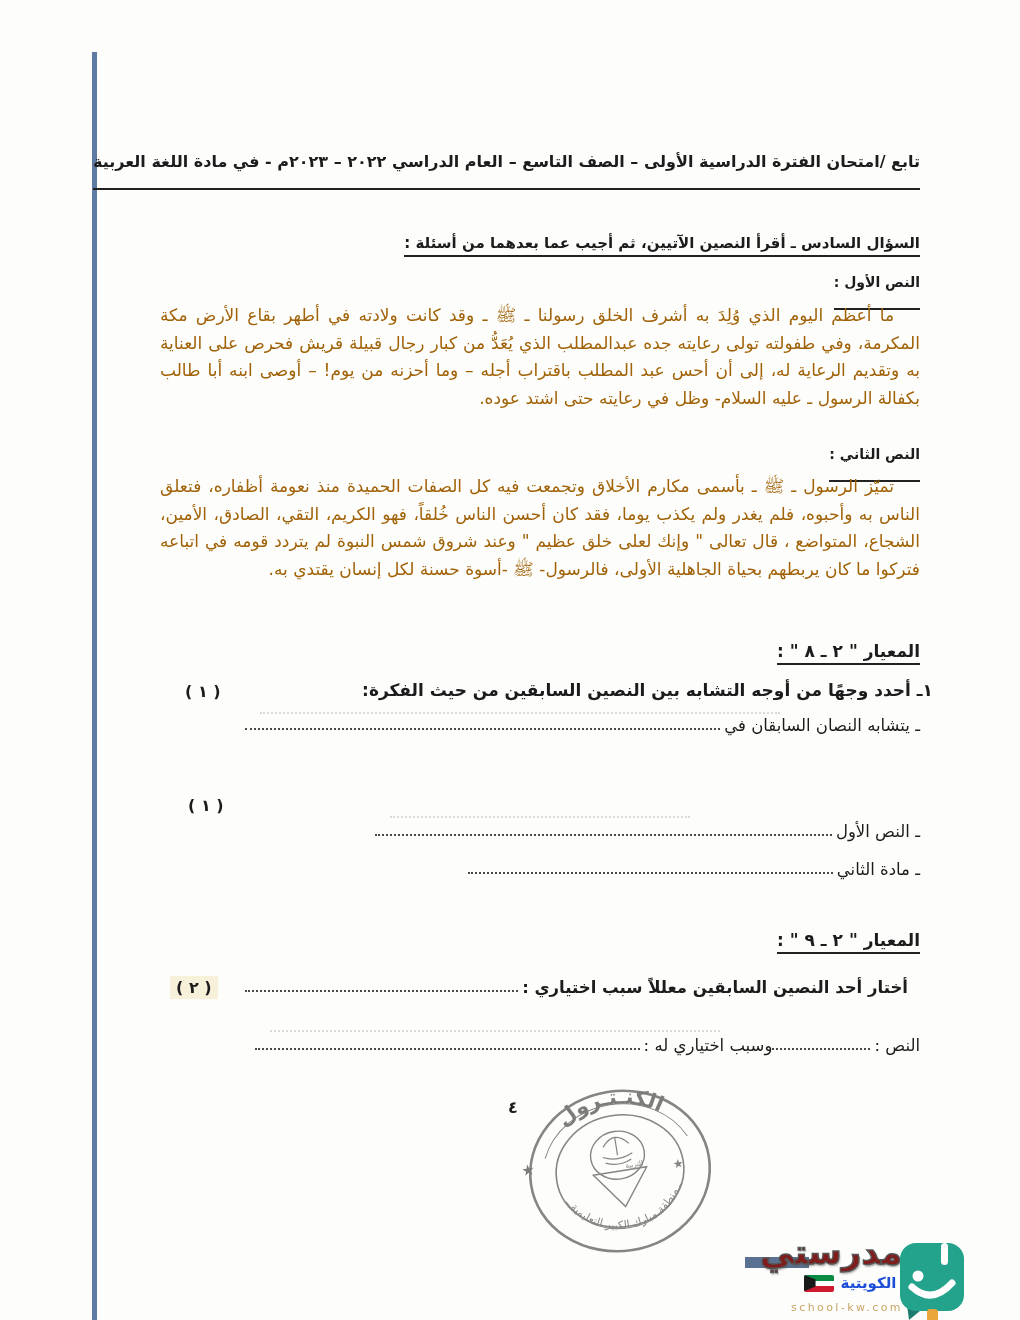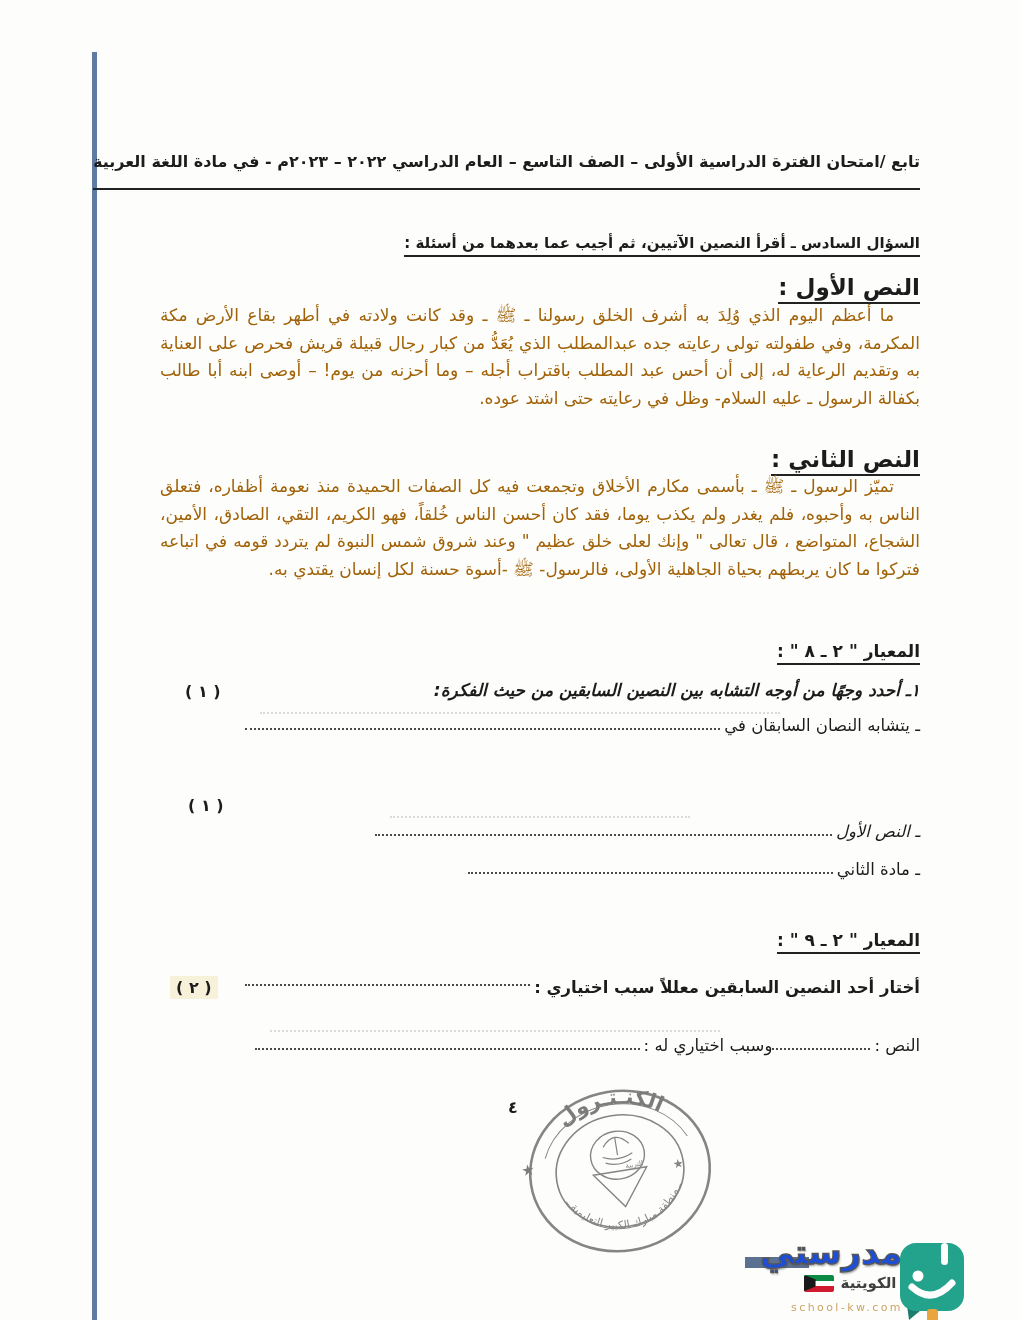--- a/index.html
+++ b/index.html
@@ -14,79 +14,79 @@
   .hdr {
     position:absolute; top:152px; right:100px; white-space:nowrap;
     font-size:16px; font-weight:bold;
     border-bottom:2px solid #222; padding-bottom:17px;
   }
   .q-title {
     position:absolute; top:234px; right:100px; white-space:nowrap;
     font-size:15px; font-weight:bold; border-bottom:2px solid #222; padding-bottom:3px;
   }
   .sec-head {
-    position:absolute; right:100px; font-size:23px; font-weight:bold;
-    border-bottom:2px solid #222; padding-bottom:2px;
+    position:absolute; right:100px; font-size:14px; font-weight:bold;
+    border-bottom:2px solid #222; padding-bottom:18px;
   }
   .sec1-head { top:274px; }
   .sec2-head { top:446px; }
   .para {
     position:absolute; right:100px; left:160px; font-size:17px; line-height:27.5px;
     text-align:justify; text-indent:26px; color:#a16207;
   }
   .para1 { top:302px; }
   .para2 { top:473px; }
 
   .std-head {
     position:absolute; right:100px; font-size:17px; font-weight:bold;
     border-bottom:2px solid #222; padding-bottom:2px;
   }
   .std1 { top:641px; }
   .std2 { top:930px; }
 
-  .q-line { position:absolute; right:100px; font-size:17px; font-weight:bold; white-space:nowrap;font-style:italic; }
+  .q-line { position:absolute; right:87px; font-size:17px; font-weight:bold; white-space:nowrap; }
   .q1 { top:680px; }
   .q2 { top:786px; }
 
   .marks { position:absolute; font-size:16px; font-weight:bold; white-space:nowrap; }
   .marks1 { top:682px; left:185px; }
   .marks2 { top:796px; left:188px; }
   .marks3 { top:976px; left:170px; background:#f8f1da; padding:2px 6px; }
 
   .ans-line { position:absolute; display:flex; align-items:flex-end; font-size:16.5px; }
   .ans-line .lbl { white-space:nowrap; padding-left:4px; }
   .ans-line .dots { flex:1 1 auto; border-bottom:2px dotted #4a4a4a; margin-bottom:5px; }
   .dots-fixed { flex:0 0 auto; border-bottom:2px dotted #4a4a4a; margin-bottom:5px; }
   .ans1  { top:716px; right:100px; left:245px; }
-  .ans2a { top:822px; right:100px; left:375px;font-style:italic; }
+  .ans2a { top:822px; right:100px; left:375px; }
   .ans2b { top:860px; right:100px; left:468px; }
-  .ans3  { top:978px; right:100px; left:245px; font-weight:bold;align-items:center; }
+  .ans3  { top:978px; right:112px; left:245px; font-weight:bold; }
   .ans4  { top:1036px; right:100px; left:255px; }
 
   .artifact { position:absolute; border-top:2px dotted #9b9b9b; opacity:.35; }
   .a1 { top:712px; right:240px; left:260px; }
   .a2 { top:816px; right:330px; left:390px; }
   .a3 { top:1030px; right:300px; left:270px; }
 
   .page-num { position:absolute; top:1098px; left:508px; font-size:16px; font-weight:bold; }
 
   .stamp { position:absolute; left:518px; top:1080px; }
 
   .logo-bar { position:absolute; left:745px; top:1257px; width:64px; height:11px; background:#5b7191; }
   .logo-title {
     position:absolute; left:796px; top:1232px; width:106px; text-align:center;
-    font-size:34px; font-weight:bold; color:#1d4ed8; direction:rtl;
+    font-size:34px; font-weight:bold; color:#7f1d1d; direction:rtl;
     -webkit-text-stroke:1.3px #565656;
     text-shadow:1px 2px 2px rgba(90,90,90,.55);
   }
   .logo-sub {
     position:absolute; left:800px; top:1274px; width:100px;
     display:flex; direction:rtl; align-items:center; justify-content:center; gap:7px;
   }
-  .logo-sub .txt { color:#404040; font-size:15px; font-weight:bold; }
+  .logo-sub .txt { color:#1d4ed8; font-size:15px; font-weight:bold; }
   .flag { position:relative; width:30px; height:17px; overflow:hidden; border-radius:2px; flex:0 0 auto;
     background:linear-gradient(to bottom, #0a8a43 0 33%, #ffffff 33% 66%, #cf1a30 66% 100%); }
   .flag .hoist { position:absolute; left:0; top:0; width:40%; height:100%; background:#1a1a1a;
     clip-path:polygon(0 0, 100% 30%, 100% 70%, 0 100%); }
   .logo-url {
     position:absolute; left:782px; top:1301px; width:130px; text-align:center;
     font-size:11px; letter-spacing:2.4px; color:#c49a55; direction:ltr; opacity:.9;
   }
   .logo-icon { position:absolute; left:898px; top:1243px; }
 </style>

